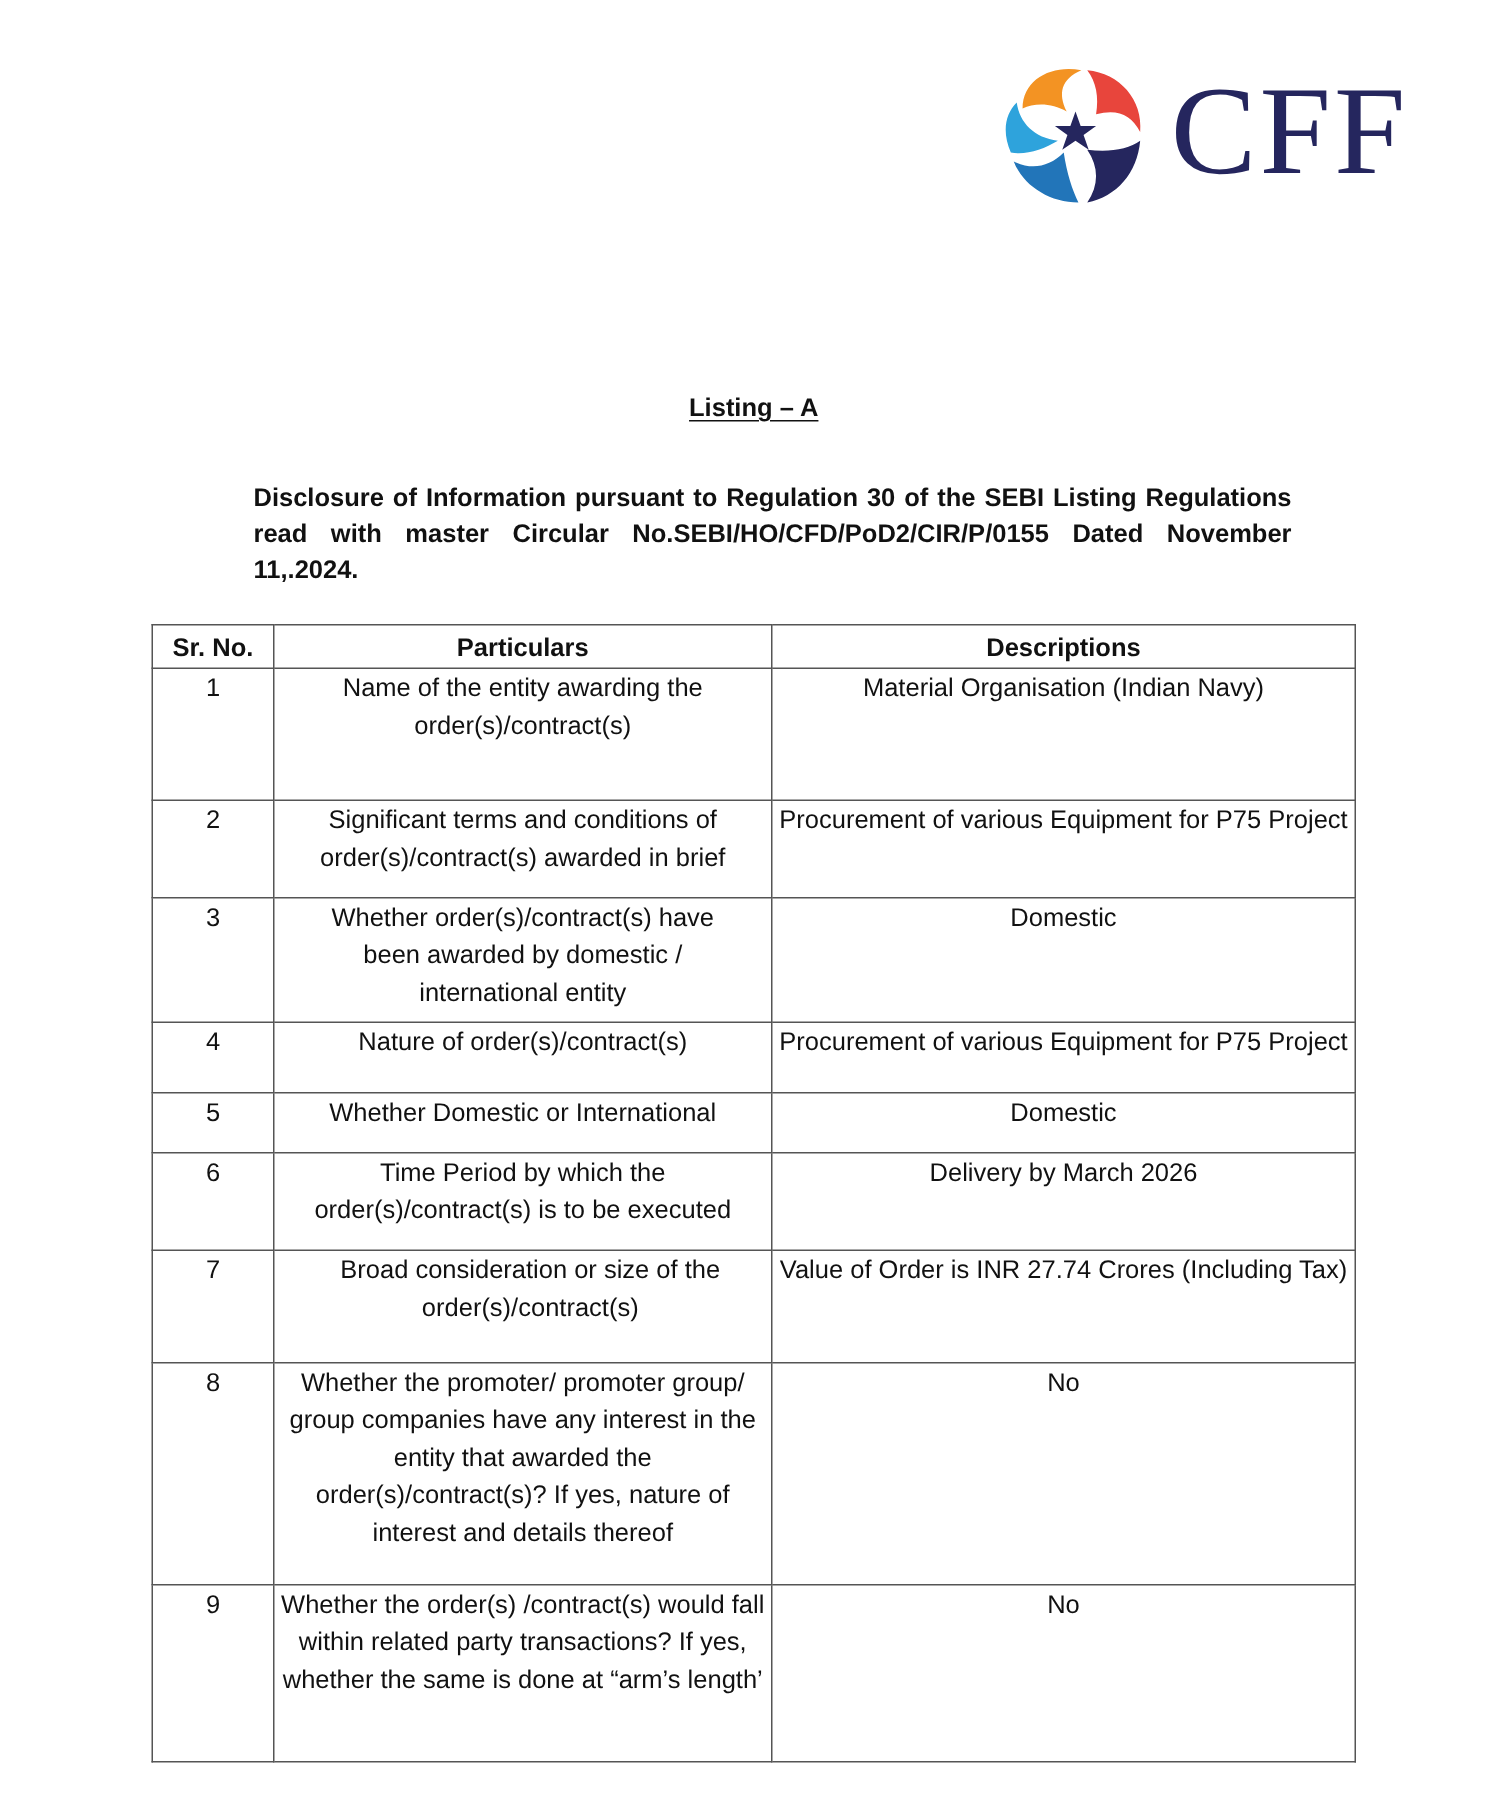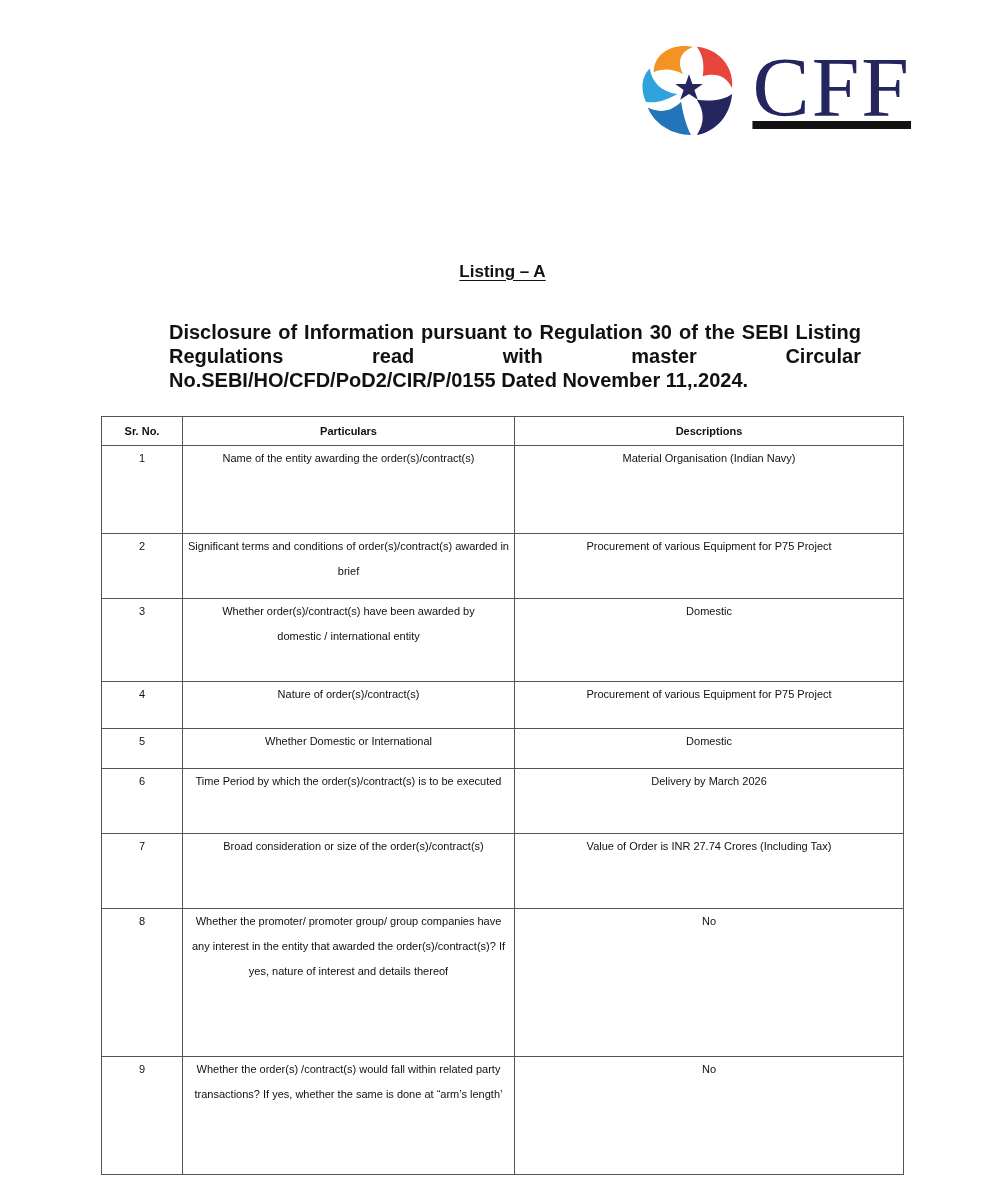--- a/index.html
+++ b/index.html
@@ -10,26 +10,25 @@
     body {
       width: 1005px;
       height: 1200px;
       position: relative;
       overflow: hidden;
       font-family: "Liberation Sans", "DejaVu Sans", sans-serif;
       color: #111111;
     }
     .logo {
       position: absolute;
-      left: 640px;
+      left: 668px;
       top: 38px;
       height: 100px;
       display: flex;
       align-items: center;
-      text-decoration: underline;
     }
     .logo-mark {
       width: 98px;
       height: 98px;
     }
     .logo-text {
       font-family: "Liberation Serif", "DejaVu Serif", serif;
       font-size: 84px;
       line-height: 1;
       color: #25265e;
@@ -48,31 +47,31 @@
       font-size: 17px;
       text-decoration: underline;
       text-underline-offset: 3px;
     }
     .disclosure {
       position: absolute;
       left: 169px;
       width: 692px;
       top: 320px;
       font-weight: bold;
-      font-size: 20px;
+      font-size: 17px;
       line-height: 24px;
       text-align: justify;
     }
     table.annex-table {
       position: absolute;
       left: 101px;
       top: 416px;
       width: 803px;
       border-collapse: collapse;
-      font-size: 11px;
+      font-size: 17px;
       line-height: 25px;
     }
     table.annex-table th,
     table.annex-table td {
       border: 1.5px solid #555555;
       vertical-align: top;
       padding: 0 4px;
       text-align: center;
     }
     table.annex-table th {

